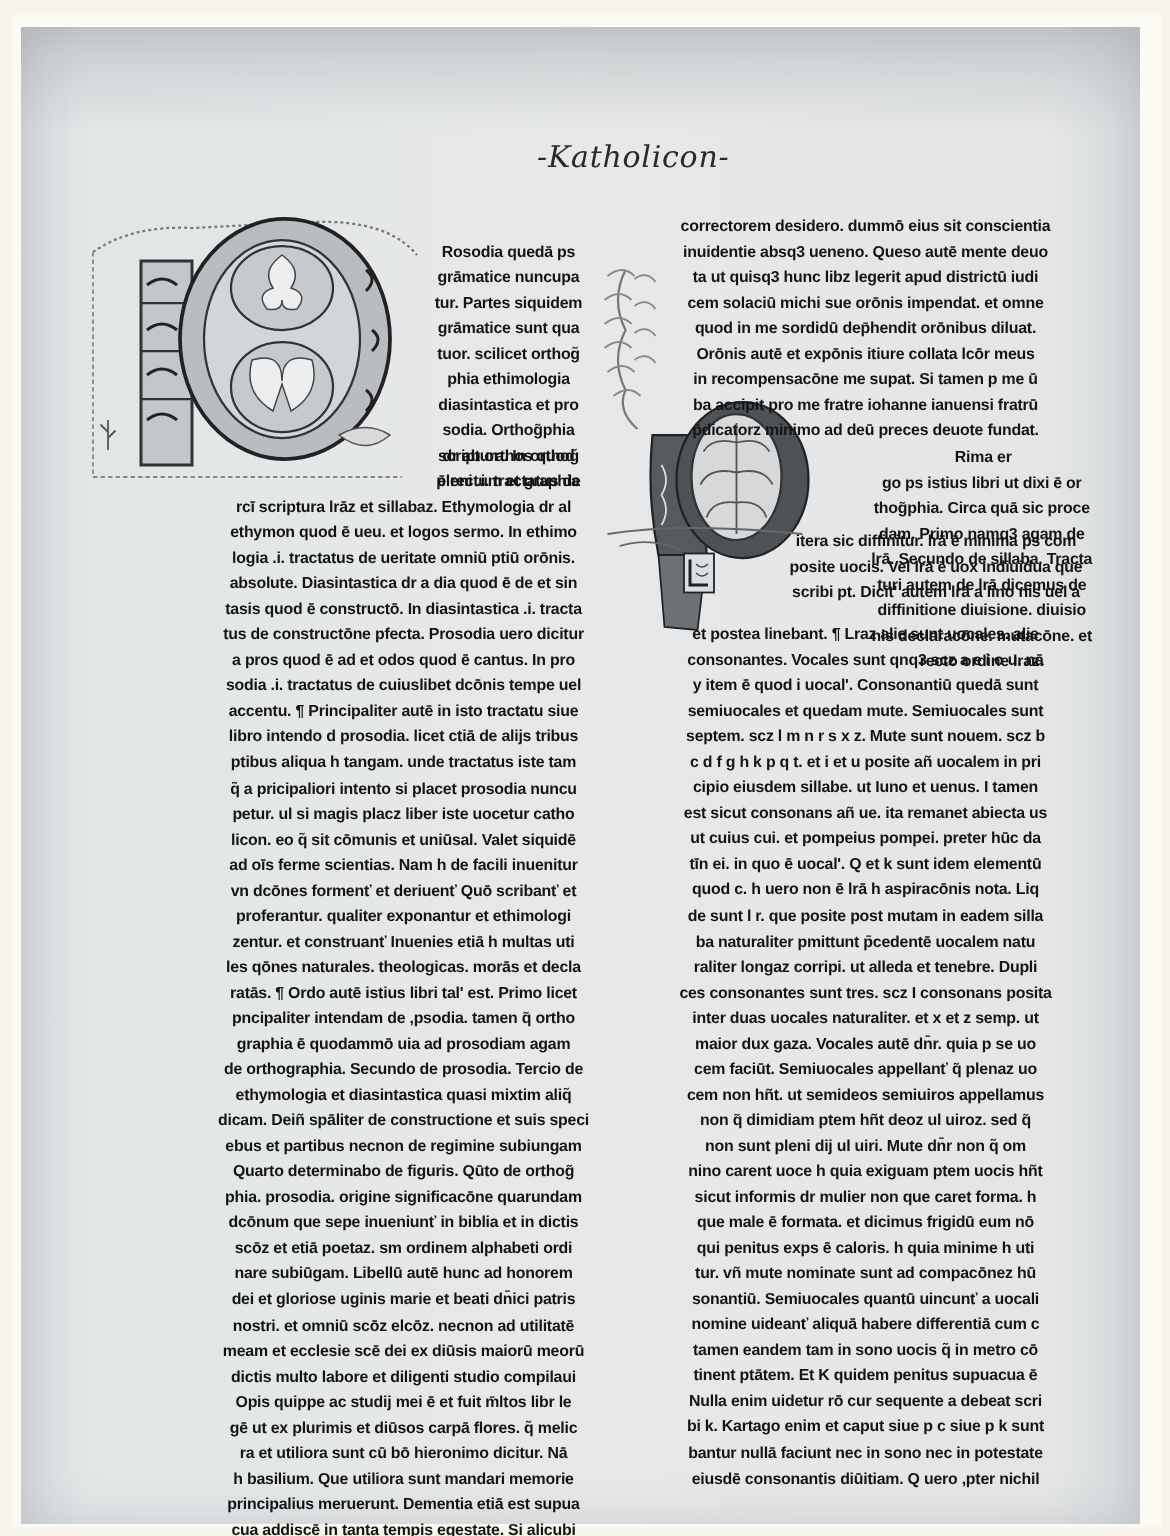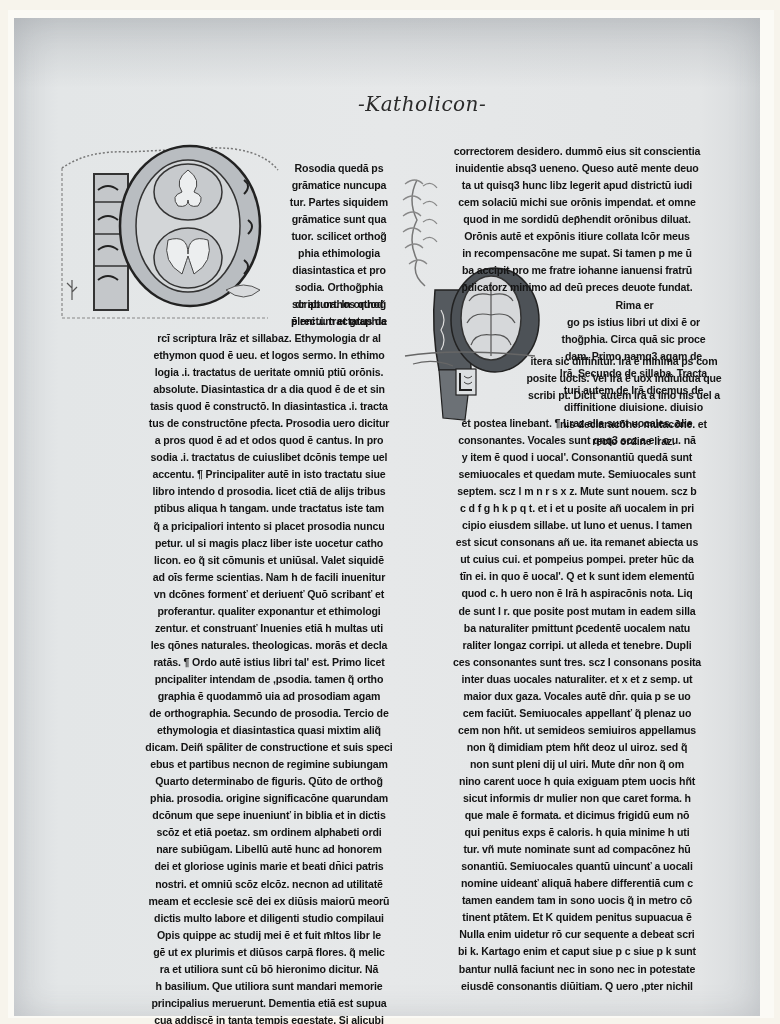--- a/index.html
+++ b/index.html
@@ -187,21 +187,21 @@
   <span class="line">inuidentie absq3 ueneno. Queso autē mente deuo</span>
   <span class="line">ta ut quisq3 hunc libz legerit apud districtū iudi</span>
   <span class="line">cem solaciū michi sue orōnis impendat. et omne</span>
   <span class="line">quod in me sordidū dep̄hendit orōnibus diluat.</span>
   <span class="line">Orōnis autē et expōnis itiure collata lcōr meus</span>
   <span class="line">in recompensacōne me supat. Si tamen p me ū</span>
   <span class="line">ba accipit pro me fratre iohanne ianuensi fratrū</span>
   <span class="line">p̄dicatorz minimo ad deū preces deuote fundat.</span>
 </div>
 
-<div class="col col-right-mid" style="top:297px;">
+<div class="col col-right-mid" style="top:297px;margin-left:21px;">
   <span class="line" style="padding-left:2px;">Rima er</span>
   <span class="line">go ps istius libri ut dixi ē or</span>
   <span class="line">thog̃phia. Circa quā sic proce</span>
   <span class="line">dam. Primo namq3 agam de</span>
   <span class="line">lrā. Secundo de sillaba. Tracta</span>
   <span class="line">turi autem de lrā dicemus de</span>
   <span class="line">diffinitione diuisione. diuisio</span>
   <span class="line">nis declaracōne. mutacōne. et</span>
   <span class="line">recto ordine lraz.</span>
 </div>

